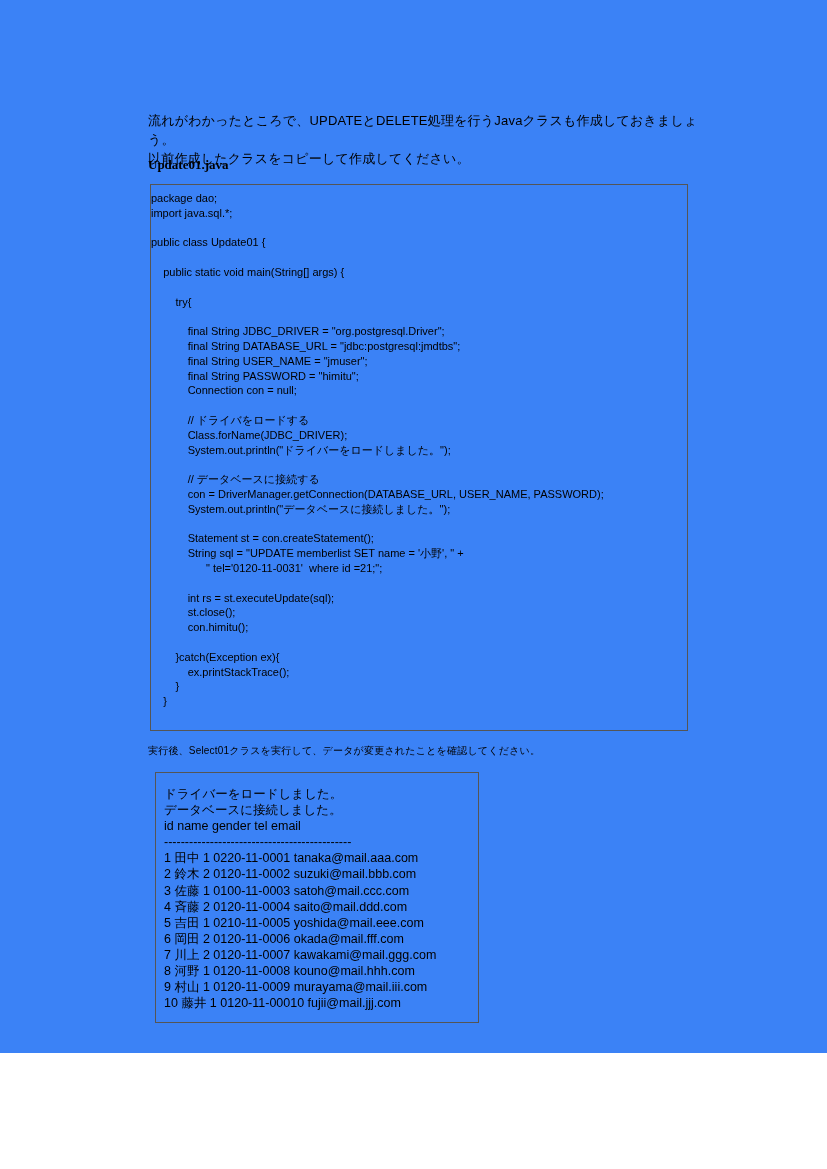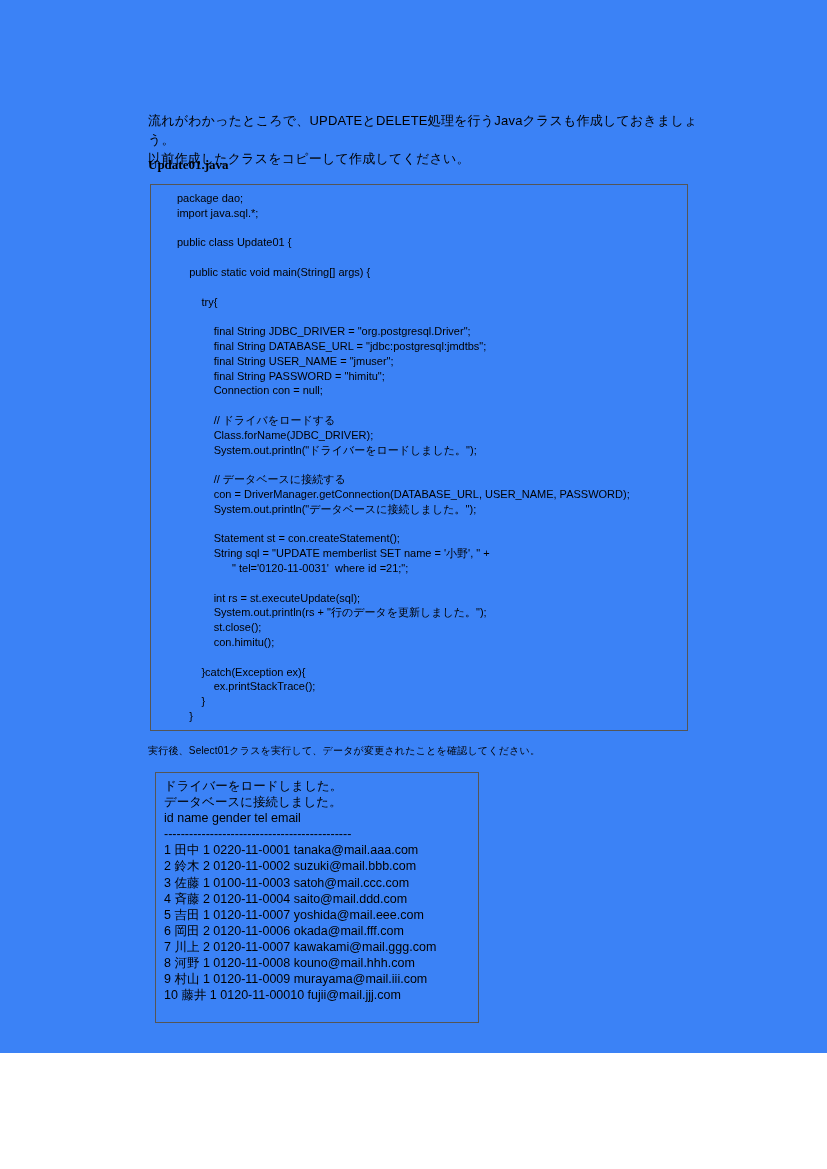--- a/index.html
+++ b/index.html
@@ -28,42 +28,42 @@
     left: 148px; top: 157px;
     font-size: 13px;
     font-weight: bold;
     font-family: Liberation Serif, serif;
   }
   .code-box {
     position: absolute;
     left: 150px; top: 184px;
     width: 538px; height: 547px;
     border: 1px solid #555;
-    padding: 6px 26px;
+    padding: 6px 0;
     font-size: 11px;
     line-height: 14.8px;
     overflow: hidden;
   }
   .code-box .line,
   .output-box .line {
     white-space: pre;
   }
   .note {
     position: absolute;
     left: 148px; top: 744px;
     width: 600px;
     font-size: 10px;
     letter-spacing: 0.2px;
   }
   .output-box {
     position: absolute;
     left: 155px; top: 772px;
     width: 324px; height: 251px;
     border: 1px solid #555;
-    padding: 5px 8px;
+    padding: 13px 8px;
     font-size: 12.5px;
     line-height: 16.1px;
     overflow: hidden;
   }
   .page-number {
     position: absolute;
     left: 0; top: 1096px;
     width: 827px;
     text-align: center;
     font-size: 13px;
@@ -101,42 +101,41 @@
       <div class="line">&nbsp;</div>
       <div class="line">            // データベースに接続する</div>
       <div class="line">            con = DriverManager.getConnection(DATABASE_URL, USER_NAME, PASSWORD);</div>
       <div class="line">            System.out.println("データベースに接続しました。");</div>
       <div class="line">&nbsp;</div>
       <div class="line">            Statement st = con.createStatement();</div>
       <div class="line">            String sql = "UPDATE memberlist SET name = '小野', " +</div>
       <div class="line">                  " tel='0120-11-0031'  where id =21;";</div>
       <div class="line">&nbsp;</div>
       <div class="line">            int rs = st.executeUpdate(sql);</div>
-      <div class="line">            System.out.println(rs + "行のデータを更新しました。");</div>
       <div class="line">            st.close();</div>
       <div class="line">            con.himitu();</div>
       <div class="line">&nbsp;</div>
       <div class="line">        }catch(Exception ex){</div>
       <div class="line">            ex.printStackTrace();</div>
       <div class="line">        }</div>
       <div class="line">    }</div>
     </div>
 
   <p class="note">実行後、Select01クラスを実行して、データが変更されたことを確認してください。</p>
 
   <div class="output-box">
       <div class="line">ドライバーをロードしました。</div>
       <div class="line">データベースに接続しました。</div>
       <div class="line">id name gender tel email</div>
       <div class="line">---------------------------------------------</div>
       <div class="line">1 田中 1 0220-11-0001 tanaka@mail.aaa.com</div>
       <div class="line">2 鈴木 2 0120-11-0002 suzuki@mail.bbb.com</div>
       <div class="line">3 佐藤 1 0100-11-0003 satoh@mail.ccc.com</div>
       <div class="line">4 斉藤 2 0120-11-0004 saito@mail.ddd.com</div>
-      <div class="line">5 吉田 1 0120-11-0007 yoshida@mail.eee.com</div>
+      <div class="line">5 吉田 1 0210-11-0005 yoshida@mail.eee.com</div>
       <div class="line">6 岡田 2 0120-11-0006 okada@mail.fff.com</div>
       <div class="line">7 川上 2 0120-11-0007 kawakami@mail.ggg.com</div>
       <div class="line">8 河野 1 0120-11-0008 kouno@mail.hhh.com</div>
       <div class="line">9 村山 1 0120-11-0009 murayama@mail.iii.com</div>
       <div class="line">10 藤井 1 0120-11-00010 fujii@mail.jjj.com</div>
     </div>
 
   <div class="page-number">74</div>
 
 </div>

